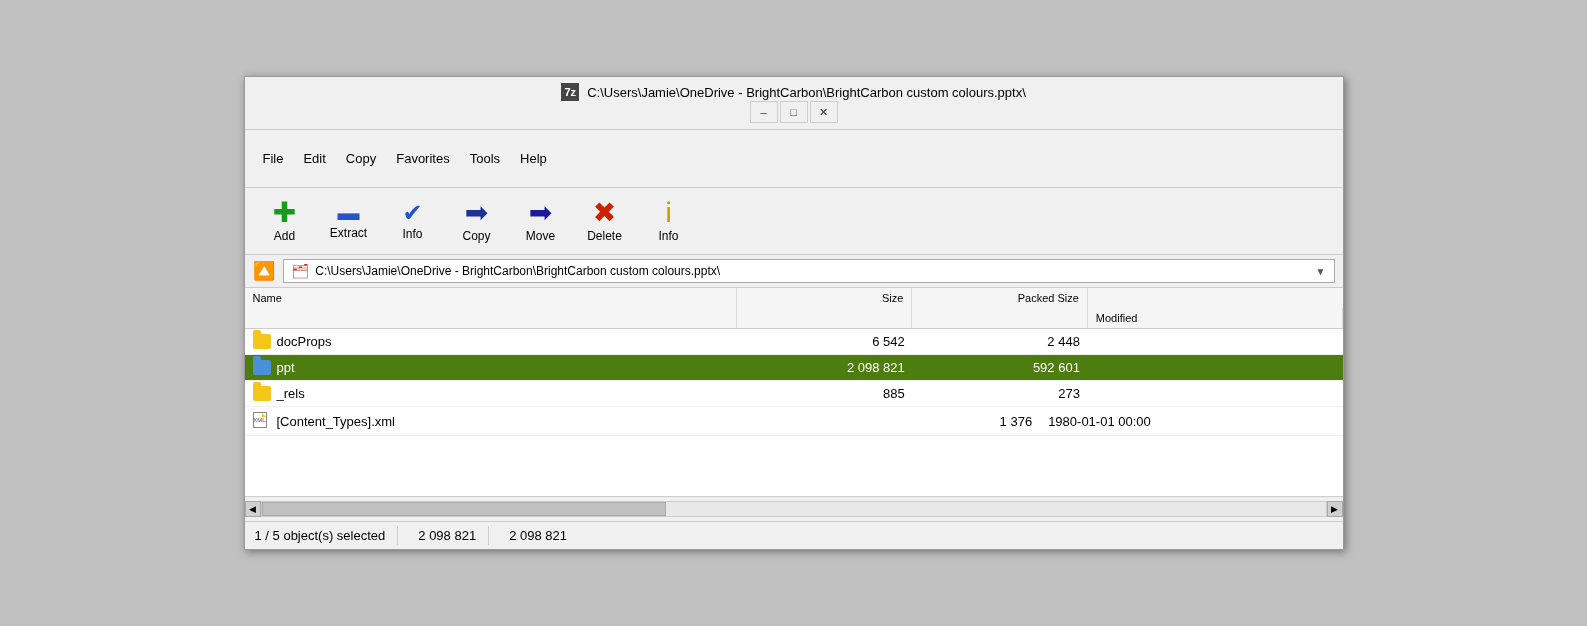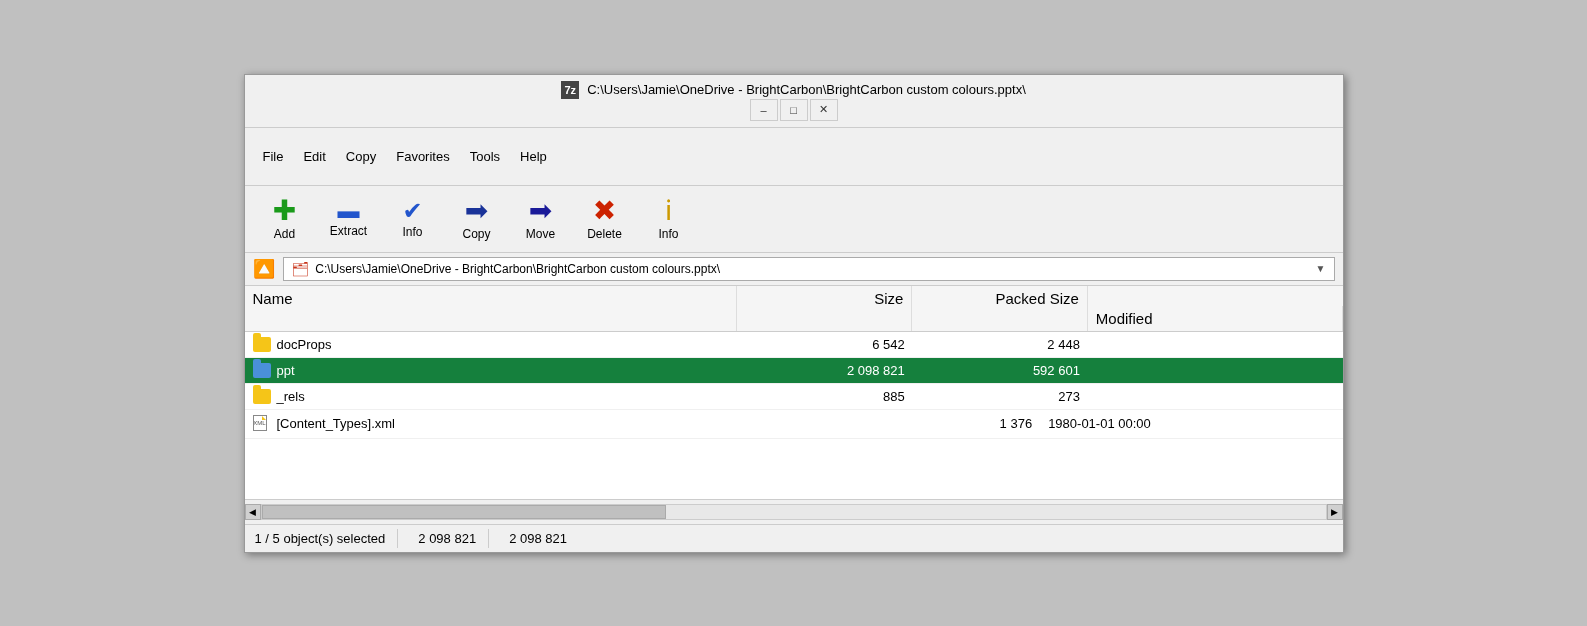--- a/index.html
+++ b/index.html
@@ -152,37 +152,37 @@
       background: white;
       border-top: none;
     }
     .file-list-header {
       display: flex;
       border-bottom: 1px solid #ccc;
       background: #f5f5f5;
     }
     .col-header {
       padding: 4px 8px;
-      font-size: 15px;
+      font-size: 11px;
       font-weight: normal;
       color: #000;
       border-right: 1px solid #ddd;
     }
     .col-name { flex: 3; min-width: 400px; }
     .col-size { flex: 1; text-align: right; min-width: 120px; }
     .col-packed { flex: 1; text-align: right; min-width: 120px; }
     .col-modified { flex: 1.5; min-width: 160px; margin-top: 20px; }
 
     .file-row {
       display: flex;
       align-items: center;
       border-bottom: 1px solid #f0f0f0;
       cursor: pointer;
     }
-    .file-row.selected { background: #15803d; }
+    .file-row.selected { background: #4d7c0f; }
     .file-row.selected .cell-text { color: white; }
 
     .cell {
       padding: 5px 8px;
       font-size: 13px;
       color: #000;
     }
     .cell-name {
       flex: 3;
       min-width: 400px;

